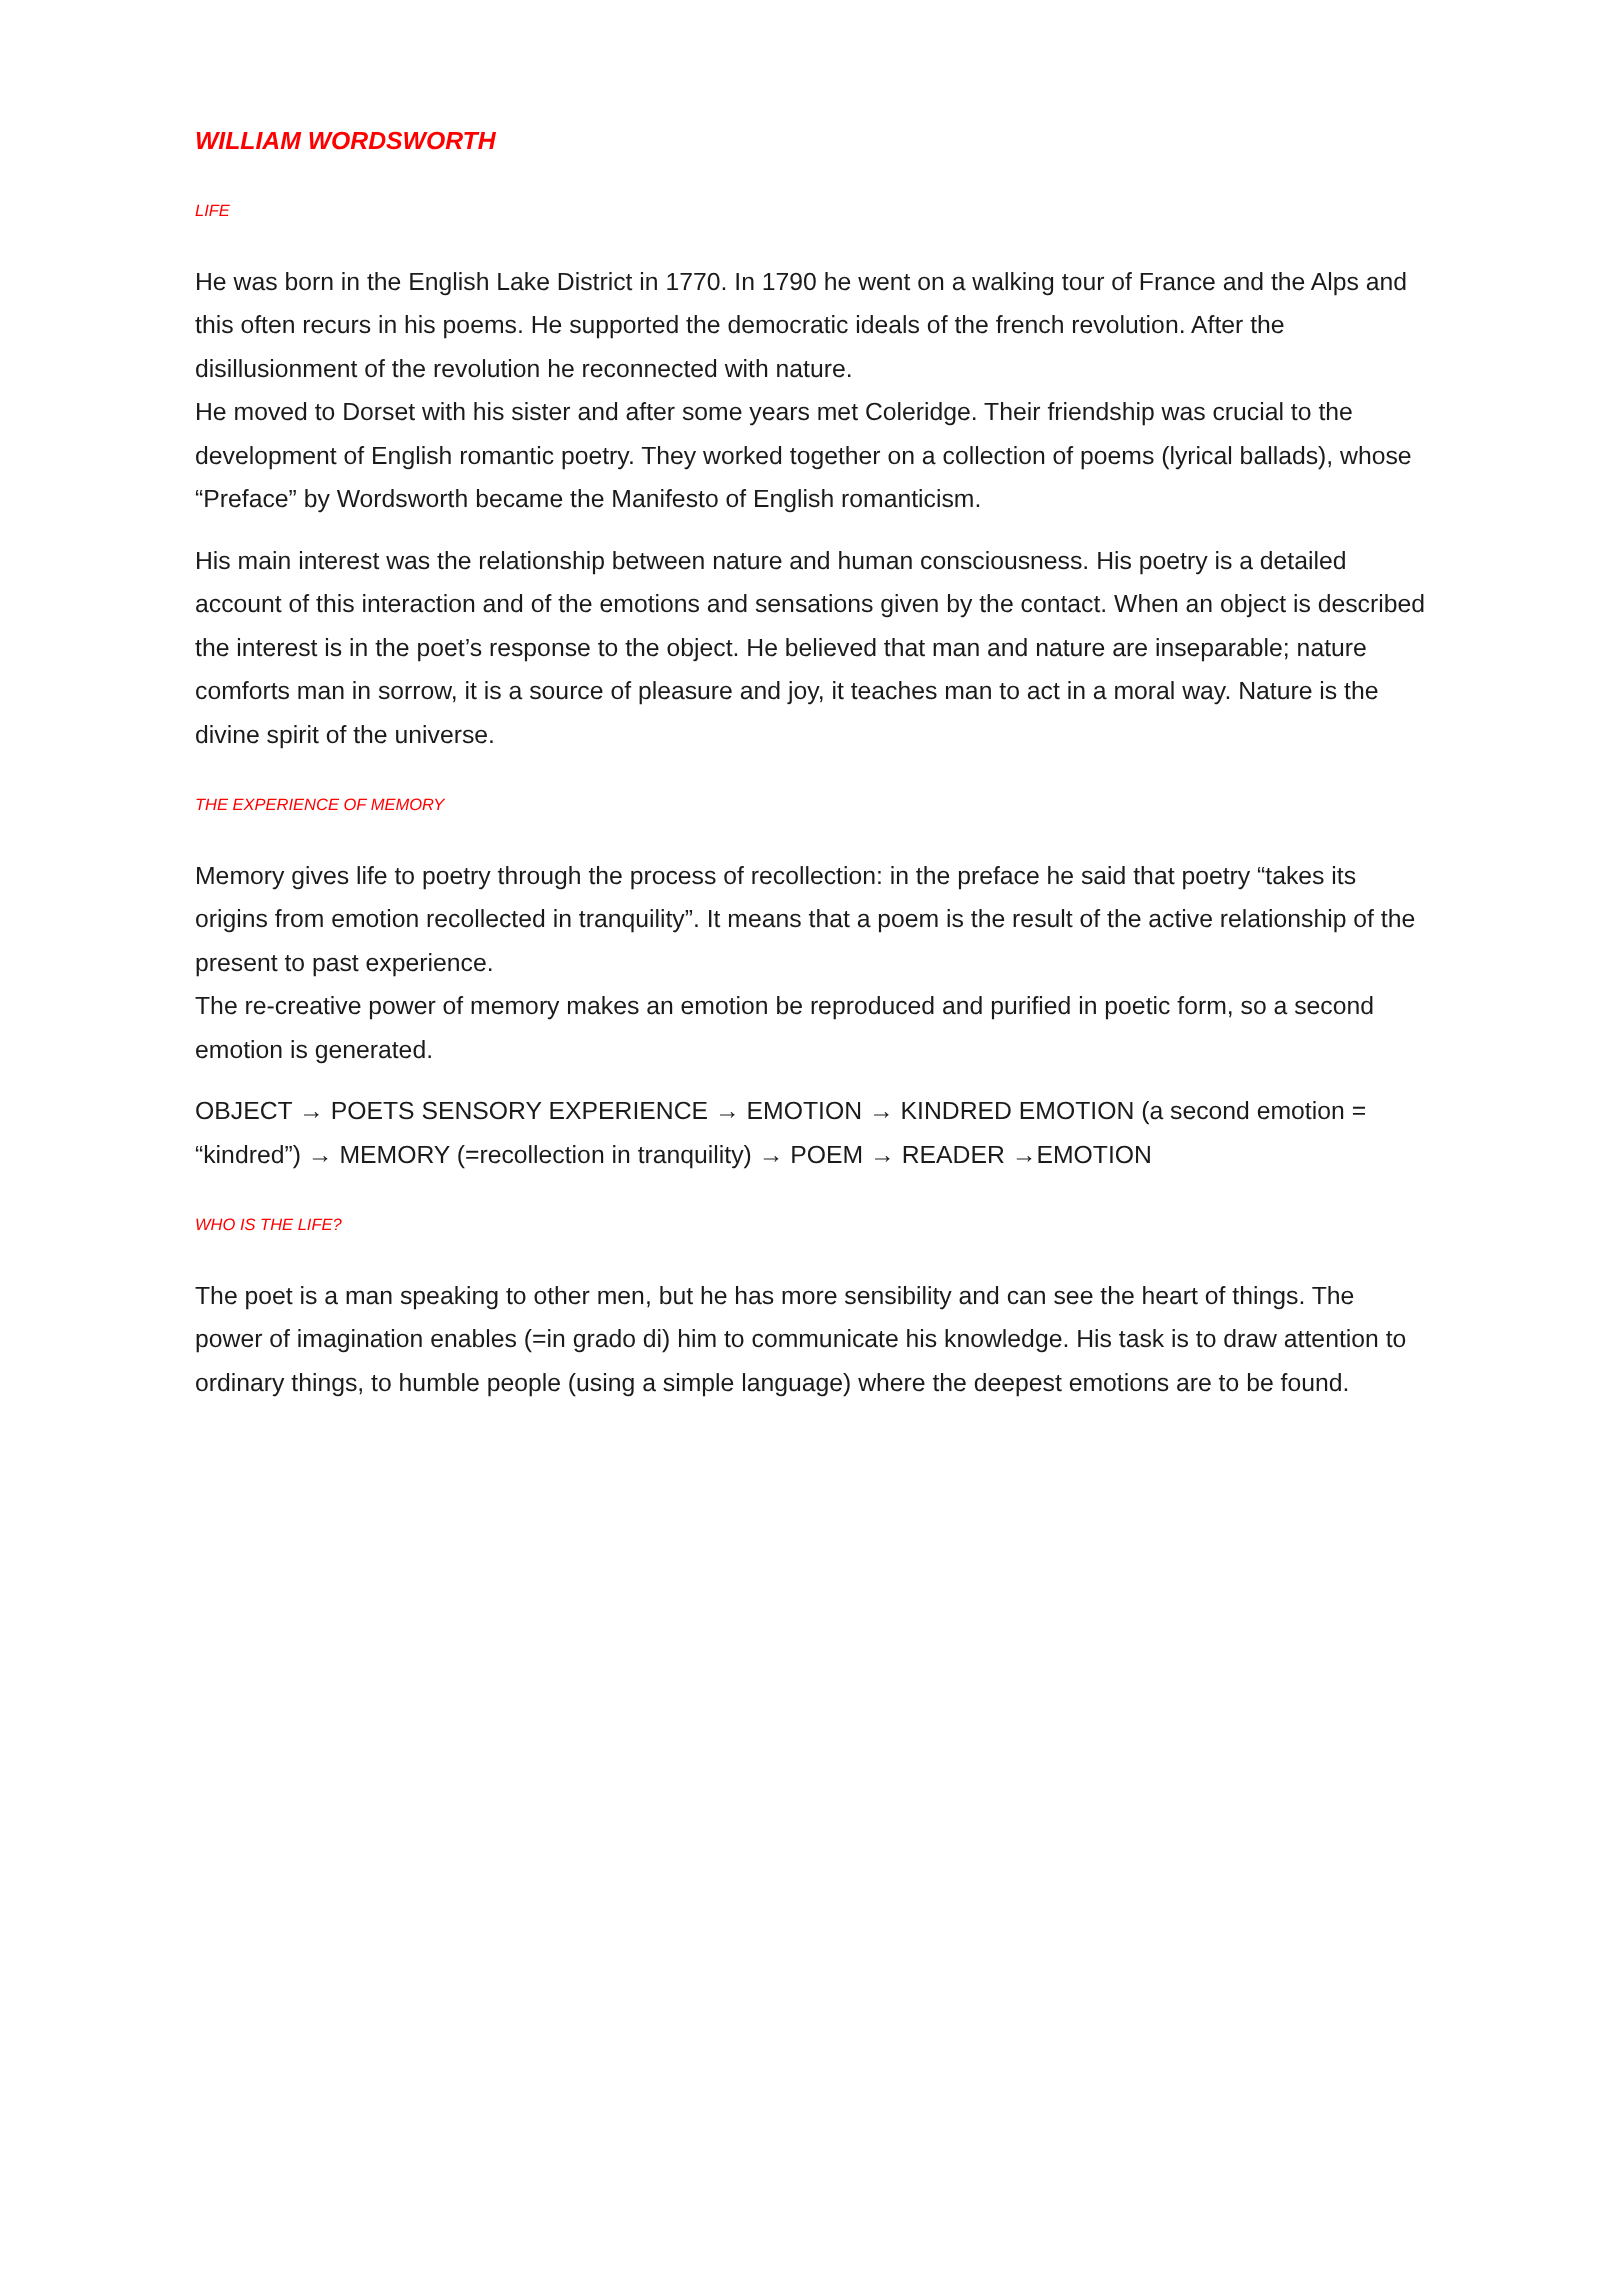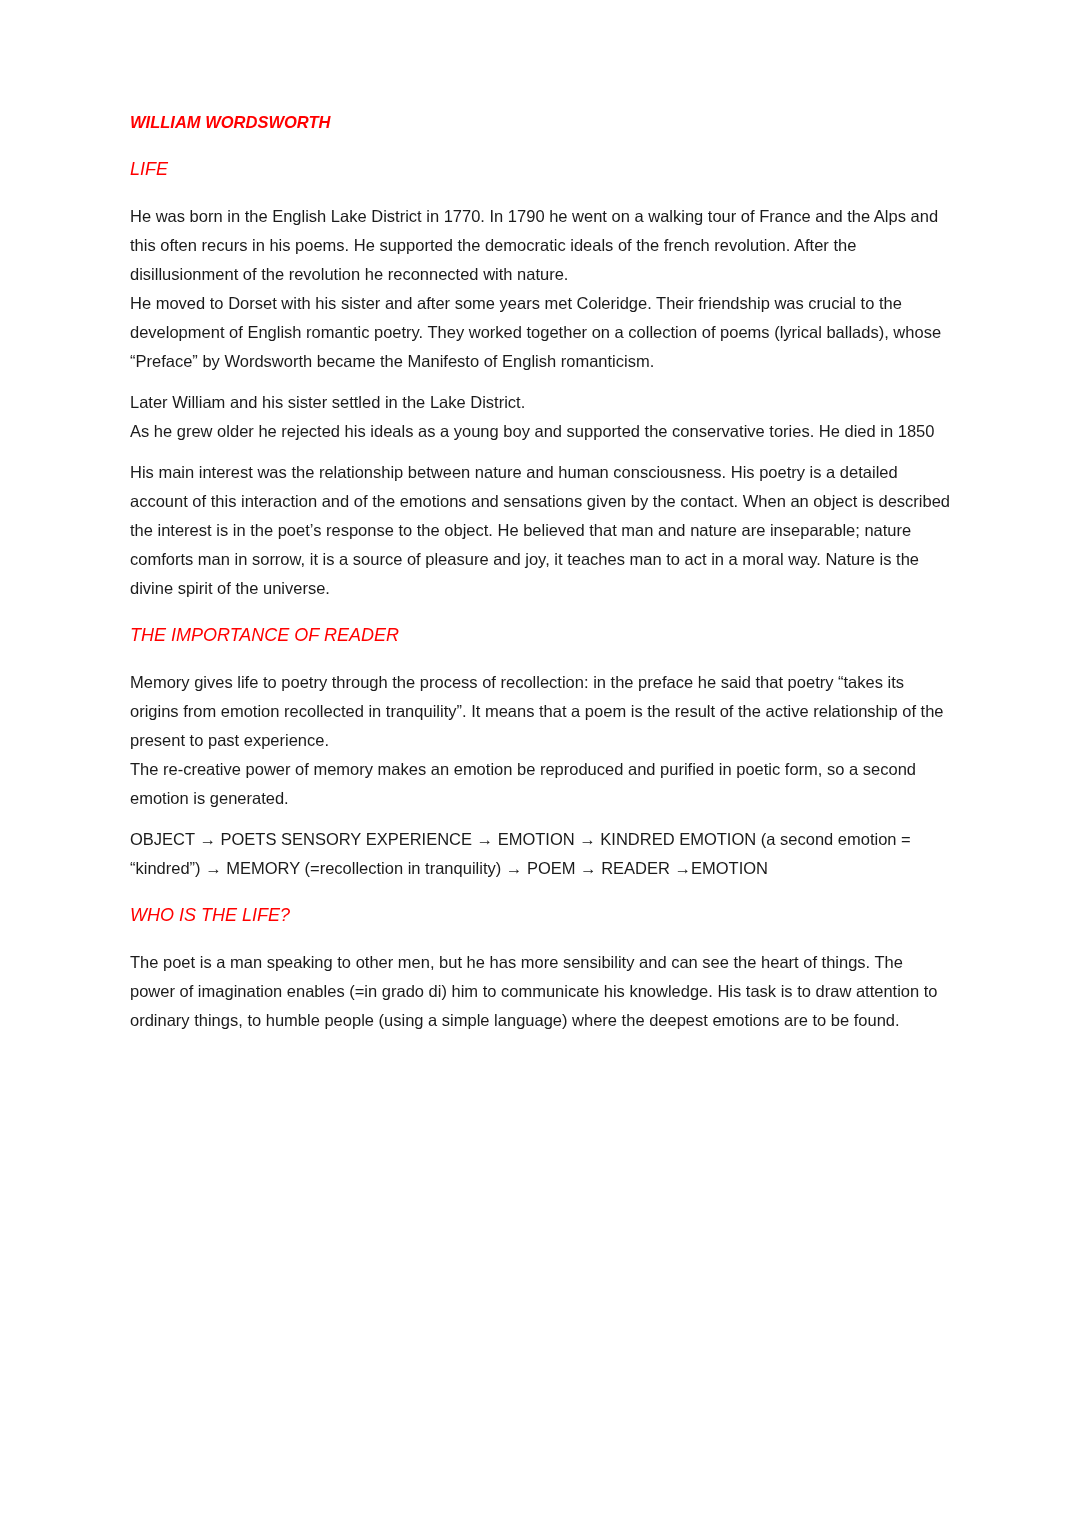--- a/index.html
+++ b/index.html
@@ -9,59 +9,57 @@
   }
   body {
     width: 1080px;
     min-height: 1525px;
   }
   .page {
     box-sizing: border-box;
     width: 1080px;
     min-height: 1525px;
     background: var(--page-bg, #ffffff);
-    padding: 108px 130px 100px 130px;
+    padding: 80px 130px 100px 130px;
     font-family: "Liberation Sans", "DejaVu Sans", sans-serif;
     font-size: 16.5px;
     line-height: 29px;
     color: var(--text-color, #1b1b1b);
   }
   .doc-title {
     font-size: 16.5px;
     line-height: 29px;
     font-weight: bold;
     font-style: italic;
     color: var(--heading-color, #ff0000);
     margin: 0 0 18px 0;
   }
   .section-heading {
-    font-size: 18px;
+    font-size: 11px;
     line-height: 29px;
     font-weight: normal;
     font-style: italic;
     color: var(--heading-color, #ff0000);
     margin: 18px 0 18px 0;
   }
   .paragraph {
     margin: 12px 0 12px 0;
     white-space: pre-wrap;
   }
 </style>
 </head>
 <body>
 
 <div class="page">
   <h1 class="doc-title">WILLIAM WORDSWORTH</h1>
   <div>
       <h2 class="section-heading">LIFE</h2>
       <p class="paragraph">He was born in the English Lake District in 1770. In 1790 he went on a walking tour of France and the Alps and this often recurs in his poems. He supported the democratic ideals of the french revolution. After the disillusionment of the revolution he reconnected with nature.
 He moved to Dorset with his sister and after some years met Coleridge. Their friendship was crucial to the development of English romantic poetry. They worked together on a collection of poems (lyrical ballads), whose “Preface” by Wordsworth became the Manifesto of English romanticism.</p>
-      <p class="paragraph">Later William and his sister settled in the Lake District.
-As he grew older he rejected his ideals as a young boy and supported the conservative tories. He died in 1850</p>
       <p class="paragraph">His main interest was the relationship between nature and human consciousness. His poetry is a detailed account of this interaction and of the emotions and sensations given by the contact. When an object is described the interest is in the poet’s response to the object. He believed that man and nature are inseparable; nature comforts man in sorrow, it is a source of pleasure and joy, it teaches man to act in a moral way. Nature is the divine spirit of the universe.</p>
-      <h2 class="section-heading">THE IMPORTANCE OF READER</h2>
+      <h2 class="section-heading">THE EXPERIENCE OF MEMORY</h2>
       <p class="paragraph">Memory gives life to poetry through the process of recollection: in the preface he said that poetry “takes its origins from emotion recollected in tranquility”. It means that a poem is the result of the active relationship of the present to past experience.
 The re-creative power of memory makes an emotion be reproduced and purified in poetic form, so a second emotion is generated.</p>
       <p class="paragraph">OBJECT → POETS SENSORY EXPERIENCE → EMOTION → KINDRED EMOTION (a second emotion = “kindred”) → MEMORY (=recollection in tranquility) → POEM → READER →EMOTION</p>
       <h2 class="section-heading">WHO IS THE LIFE?</h2>
       <p class="paragraph">The poet is a man speaking to other men, but he has more sensibility and can see the heart of things. The power of imagination enables (=in grado di) him to communicate his knowledge. His task is to draw attention to ordinary things, to humble people (using a simple language) where the deepest emotions are to be found.</p>
     </div>
 </div>
 
 </body></html>

